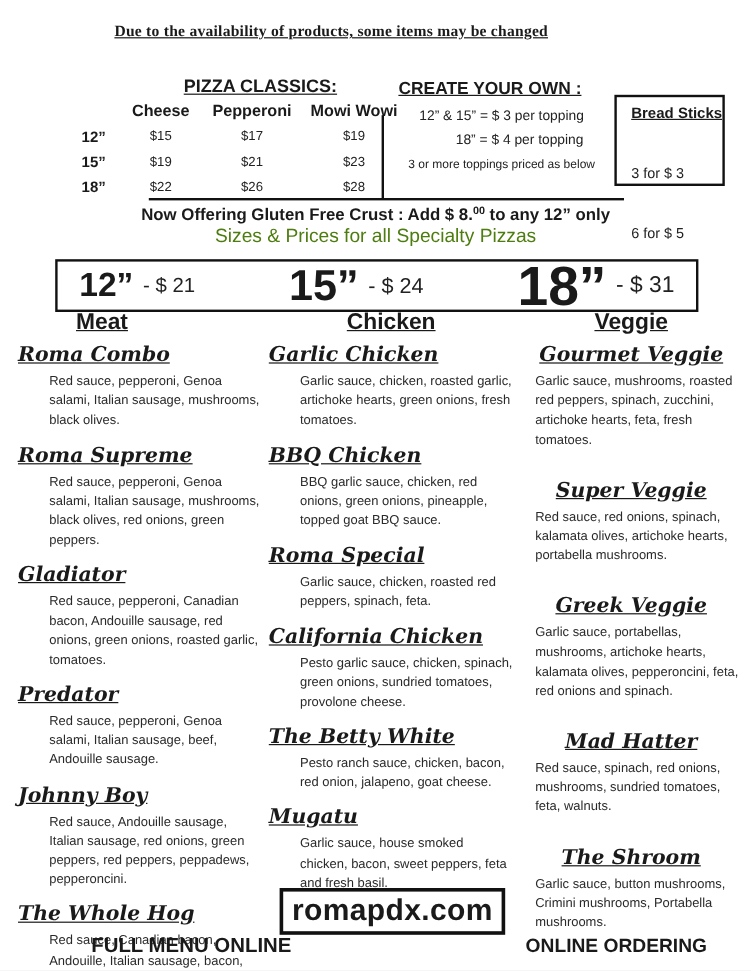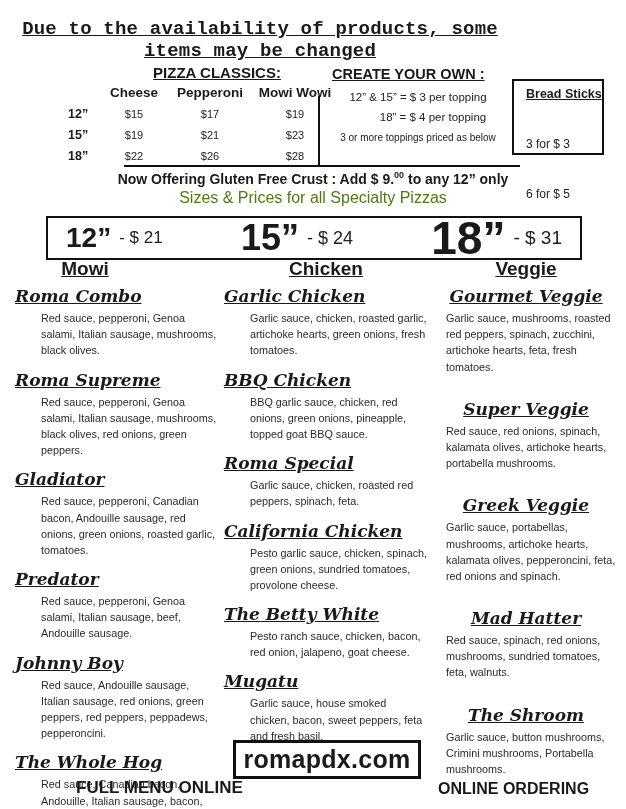--- a/index.html
+++ b/index.html
@@ -3,22 +3,22 @@
 <meta charset="utf-8">
 <style>
   html,body{margin:0;padding:0;background:#e8e8e8;}
   .page{
     position:relative;width:626px;height:809px;background:#ffffff;
     font-family:"Liberation Sans",sans-serif;color:#1a1a1a;overflow:hidden;
     margin:0 auto;
   }
   
   .notice{
-    position:absolute;top:18px;left:10px;width:500px;text-align:center;
-    font-family:Liberation Mono, monospace;font-weight:bold;font-size:19px;
+    position:absolute;top:18px;left:26px;width:500px;text-align:center;
+    font-family:Liberation Serif, serif;font-weight:bold;font-size:13px;
     text-decoration:underline;letter-spacing:.2px;
   }
   
   .classics{position:absolute;left:58px;top:64px;width:278px;}
   .classics-title{
     text-align:center;font-weight:bold;font-size:15px;text-decoration:underline;
     margin-left:40px;margin-bottom:4px;
   }
   .classics-grid{
     display:grid;grid-template-columns:44px 64px 88px 82px;
@@ -137,40 +137,40 @@
     <div class="cyo-line2">18” = $ 4 per topping</div>
     <div class="cyo-line3">3 or more toppings priced as below</div>
   </div>
 
   <div class="bread">
     <div class="bread-title">Bread Sticks</div>
     <div class="bread-line">3 for $ 3</div>
     <div class="bread-line">6 for $ 5</div>
   </div>
 
-  <div class="gluten"><span>Now Offering Gluten Free Crust : Add $ 9.</span><sup>00</sup><span> to any 12” only</span></div>
+  <div class="gluten"><span>Now Offering Gluten Free Crust : Add $ 8.</span><sup>00</sup><span> to any 12” only</span></div>
   <div class="spec-head">Sizes &amp; Prices for all Specialty Pizzas</div>
 
   <div class="sizes-box">
     <div class="size-pair s12">
       <span class="size-num">12”</span>
       <span class="size-price">- $ 21</span>
     </div>
     <div class="size-pair s15">
       <span class="size-num">15”</span>
       <span class="size-price">- $ 24</span>
     </div>
     <div class="size-pair s18">
       <span class="size-num">18”</span>
       <span class="size-price">- $ 31</span>
     </div>
   </div>
 
   <div class="col col-meat">
-    <div class="col-header">Mowi</div>
+    <div class="col-header">Meat</div>
     <div class="item">
       <div class="item-name">Roma Combo</div>
       <div class="item-desc">Red sauce, pepperoni, Genoa salami, Italian sausage, mushrooms, black olives.</div>
     </div>
     <div class="item">
       <div class="item-name">Roma Supreme</div>
       <div class="item-desc">Red sauce, pepperoni, Genoa salami, Italian sausage, mushrooms, black olives, red onions, green peppers.</div>
     </div>
     <div class="item">
       <div class="item-name">Gladiator</div>

